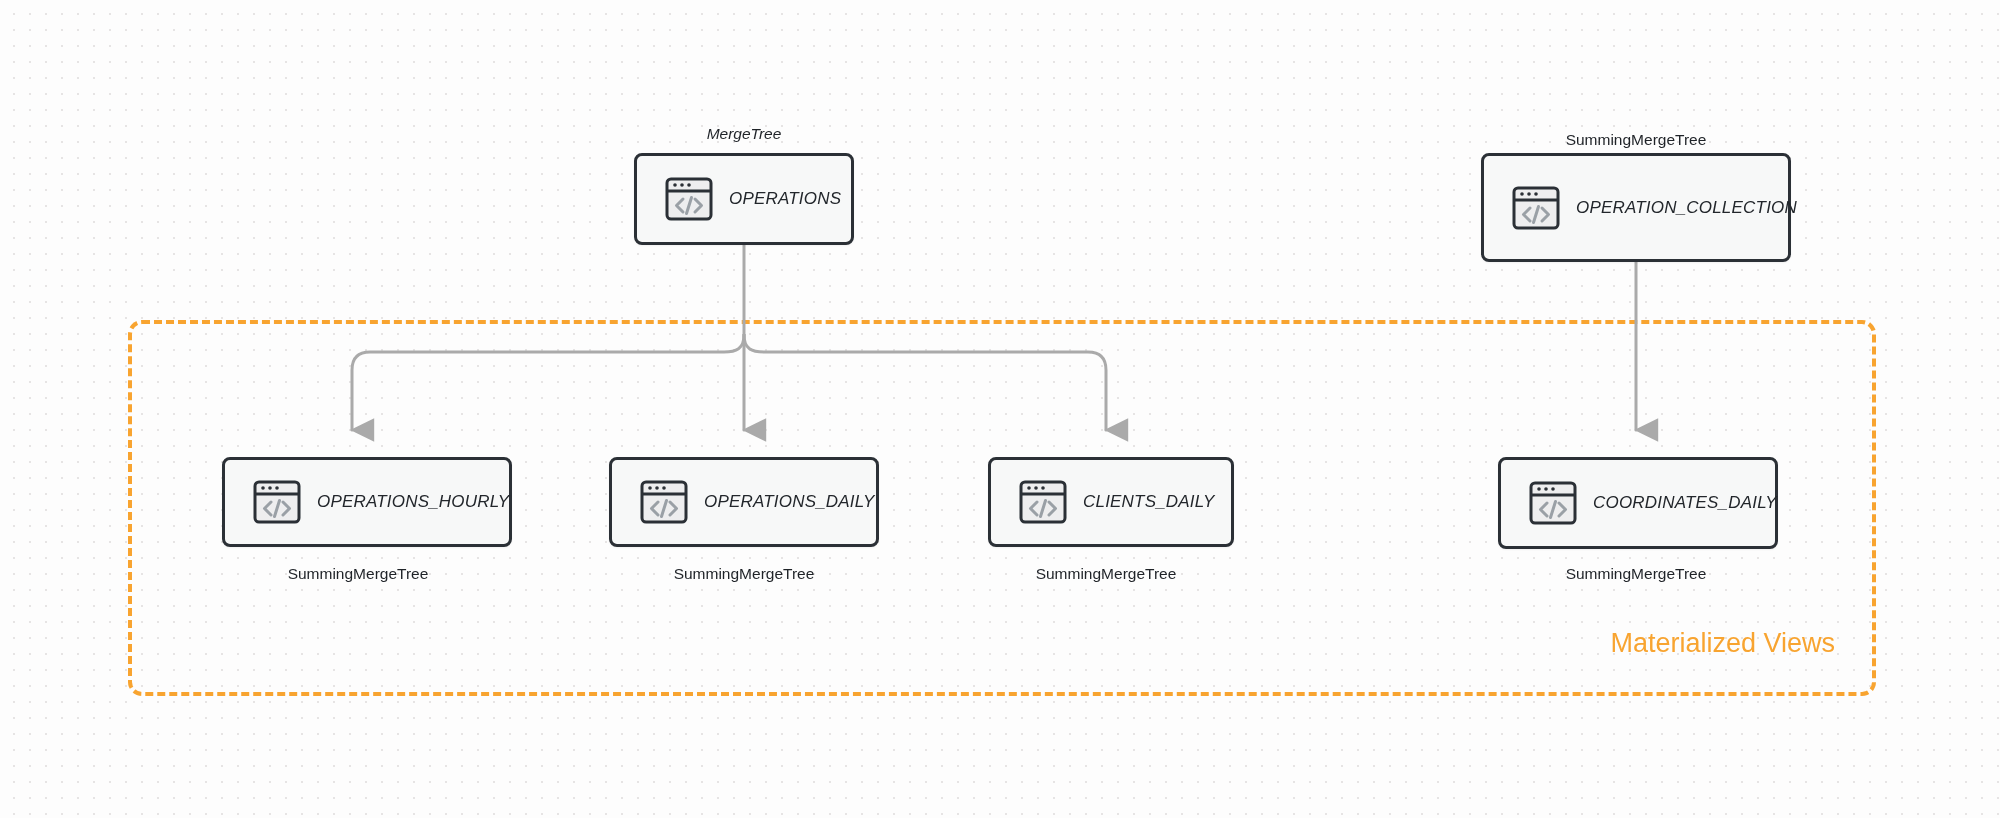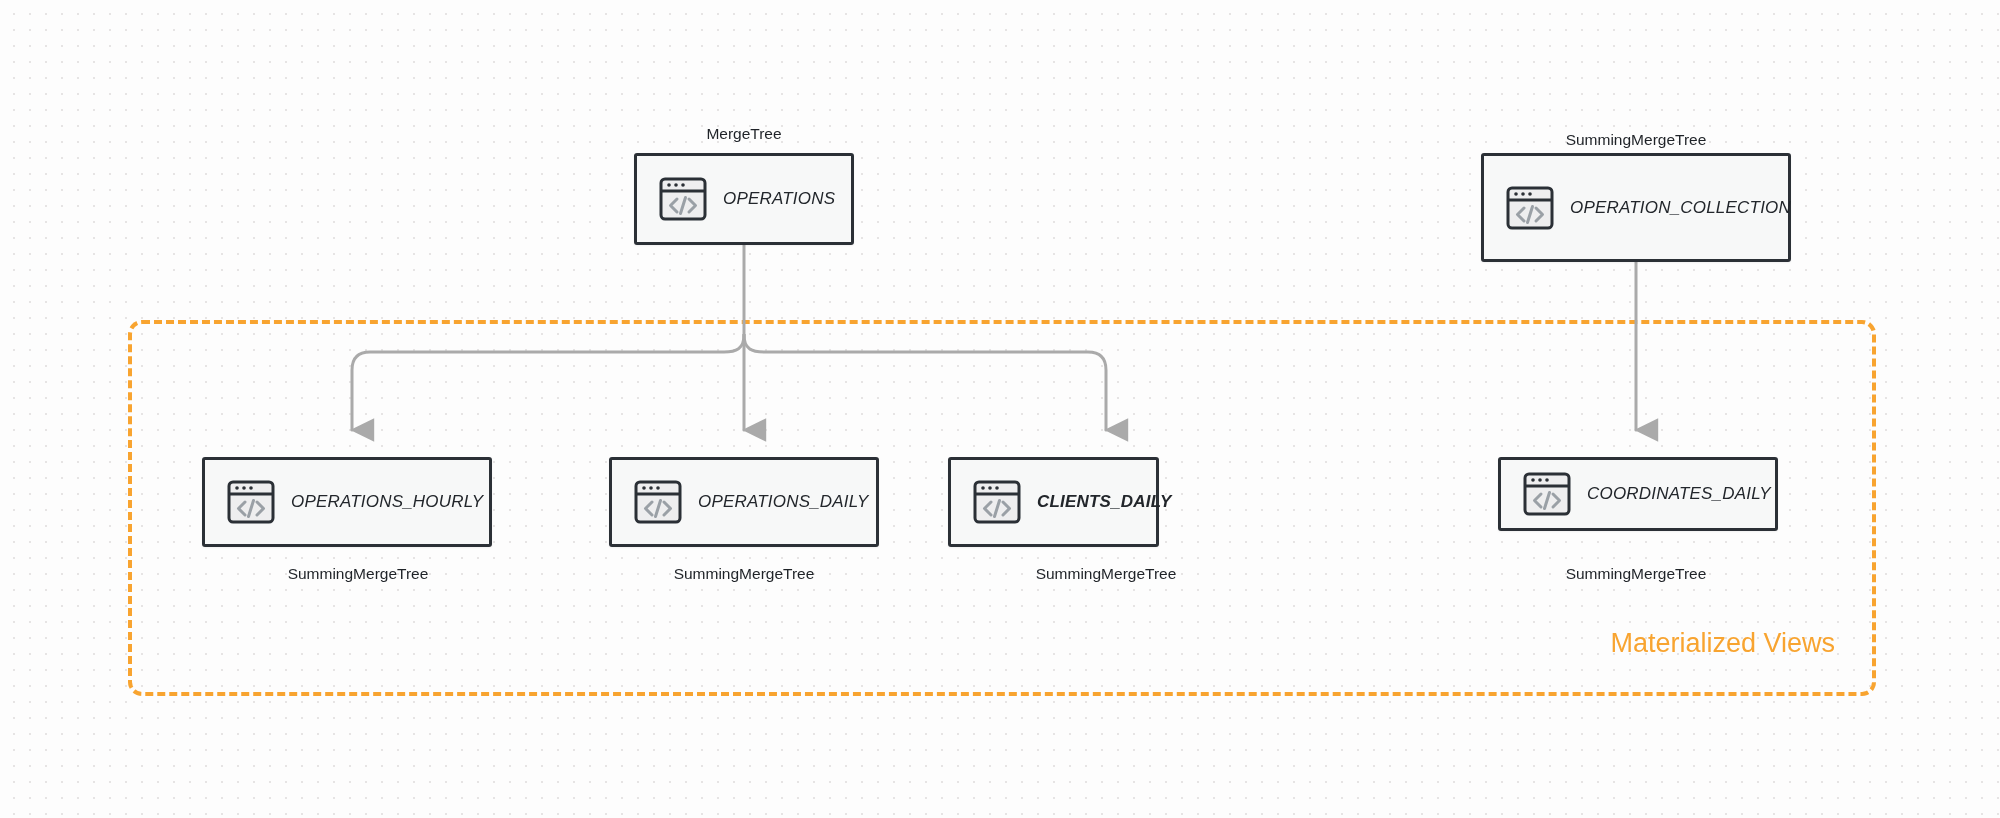--- a/index.html
+++ b/index.html
@@ -44,24 +44,24 @@
     font-family: "Liberation Sans", sans-serif;
     white-space: nowrap;
   }
 
   
   .node {
     position: absolute;
     box-sizing: border-box;
     background: #f7f8f8;
     border: 3px solid #2b3036;
-    border-radius: 3px;
+    border-radius: 8px;
     display: flex;
     align-items: center;
-    padding-left: 22px;
+    padding-left: 28px;
     box-shadow: 0 1px 2px rgba(0,0,0,0.05);
   }
   .node-icon {
     width: 48px;
     height: 44px;
     flex: 0 0 auto;
     margin-right: 16px;
   }
   .node-label {
     font-family: "Liberation Sans", sans-serif;
@@ -116,36 +116,36 @@
           <line x1="2" y1="14" x2="46" y2="14" stroke="#2b3036" stroke-width="3"></line>
           <circle cx="10" cy="8" r="1.8" fill="#2b3036"></circle>
           <circle cx="17" cy="8" r="1.8" fill="#2b3036"></circle>
           <circle cx="24" cy="8" r="1.8" fill="#2b3036"></circle>
           <path d="M18 22 L11.5 28.5 L18 35" fill="none" stroke="#9aa0a6" stroke-width="3" stroke-linecap="round" stroke-linejoin="round"></path>
           <path d="M30 22 L36.5 28.5 L30 35" fill="none" stroke="#9aa0a6" stroke-width="3" stroke-linecap="round" stroke-linejoin="round"></path>
           <line x1="26.5" y1="20.5" x2="21.5" y2="36.5" stroke="#9aa0a6" stroke-width="3" stroke-linecap="round"></line>
         </svg>
         <span class="node-label">OPERATIONS</span>
       </div>
-      <div class="caption" style="left: 744px; top: 125px;">MergeTree</div>
+      <div class="caption" style="left: 744px; top: 125px; font-style: italic;">MergeTree</div>
       <div class="node" style="left: 1481px; top: 153px; width: 310px; height: 109px;">
         <svg class="node-icon" viewBox="0 0 48 44" xmlns="http://www.w3.org/2000/svg">
           <rect x="2" y="2" width="44" height="40" rx="4" ry="4" fill="#eeeeef" stroke="#2b3036" stroke-width="3"></rect>
           <line x1="2" y1="14" x2="46" y2="14" stroke="#2b3036" stroke-width="3"></line>
           <circle cx="10" cy="8" r="1.8" fill="#2b3036"></circle>
           <circle cx="17" cy="8" r="1.8" fill="#2b3036"></circle>
           <circle cx="24" cy="8" r="1.8" fill="#2b3036"></circle>
           <path d="M18 22 L11.5 28.5 L18 35" fill="none" stroke="#9aa0a6" stroke-width="3" stroke-linecap="round" stroke-linejoin="round"></path>
           <path d="M30 22 L36.5 28.5 L30 35" fill="none" stroke="#9aa0a6" stroke-width="3" stroke-linecap="round" stroke-linejoin="round"></path>
           <line x1="26.5" y1="20.5" x2="21.5" y2="36.5" stroke="#9aa0a6" stroke-width="3" stroke-linecap="round"></line>
         </svg>
         <span class="node-label">OPERATION_COLLECTION</span>
       </div>
       <div class="caption" style="left: 1636px; top: 131px;">SummingMergeTree</div>
-      <div class="node" style="left: 202px; top: 457px; width: 290px; height: 90px;">
+      <div class="node" style="left: 222px; top: 457px; width: 290px; height: 90px;">
         <svg class="node-icon" viewBox="0 0 48 44" xmlns="http://www.w3.org/2000/svg">
           <rect x="2" y="2" width="44" height="40" rx="4" ry="4" fill="#eeeeef" stroke="#2b3036" stroke-width="3"></rect>
           <line x1="2" y1="14" x2="46" y2="14" stroke="#2b3036" stroke-width="3"></line>
           <circle cx="10" cy="8" r="1.8" fill="#2b3036"></circle>
           <circle cx="17" cy="8" r="1.8" fill="#2b3036"></circle>
           <circle cx="24" cy="8" r="1.8" fill="#2b3036"></circle>
           <path d="M18 22 L11.5 28.5 L18 35" fill="none" stroke="#9aa0a6" stroke-width="3" stroke-linecap="round" stroke-linejoin="round"></path>
           <path d="M30 22 L36.5 28.5 L30 35" fill="none" stroke="#9aa0a6" stroke-width="3" stroke-linecap="round" stroke-linejoin="round"></path>
           <line x1="26.5" y1="20.5" x2="21.5" y2="36.5" stroke="#9aa0a6" stroke-width="3" stroke-linecap="round"></line>
         </svg>
@@ -159,35 +159,35 @@
           <circle cx="10" cy="8" r="1.8" fill="#2b3036"></circle>
           <circle cx="17" cy="8" r="1.8" fill="#2b3036"></circle>
           <circle cx="24" cy="8" r="1.8" fill="#2b3036"></circle>
           <path d="M18 22 L11.5 28.5 L18 35" fill="none" stroke="#9aa0a6" stroke-width="3" stroke-linecap="round" stroke-linejoin="round"></path>
           <path d="M30 22 L36.5 28.5 L30 35" fill="none" stroke="#9aa0a6" stroke-width="3" stroke-linecap="round" stroke-linejoin="round"></path>
           <line x1="26.5" y1="20.5" x2="21.5" y2="36.5" stroke="#9aa0a6" stroke-width="3" stroke-linecap="round"></line>
         </svg>
         <span class="node-label">OPERATIONS_DAILY</span>
       </div>
       <div class="caption" style="left: 744px; top: 565px;">SummingMergeTree</div>
-      <div class="node" style="left: 948px; top: 457px; width: 211px; height: 90px; font-weight: bold;">
+      <div class="node" style="left: 988px; top: 457px; width: 246px; height: 90px;">
         <svg class="node-icon" viewBox="0 0 48 44" xmlns="http://www.w3.org/2000/svg">
           <rect x="2" y="2" width="44" height="40" rx="4" ry="4" fill="#eeeeef" stroke="#2b3036" stroke-width="3"></rect>
           <line x1="2" y1="14" x2="46" y2="14" stroke="#2b3036" stroke-width="3"></line>
           <circle cx="10" cy="8" r="1.8" fill="#2b3036"></circle>
           <circle cx="17" cy="8" r="1.8" fill="#2b3036"></circle>
           <circle cx="24" cy="8" r="1.8" fill="#2b3036"></circle>
           <path d="M18 22 L11.5 28.5 L18 35" fill="none" stroke="#9aa0a6" stroke-width="3" stroke-linecap="round" stroke-linejoin="round"></path>
           <path d="M30 22 L36.5 28.5 L30 35" fill="none" stroke="#9aa0a6" stroke-width="3" stroke-linecap="round" stroke-linejoin="round"></path>
           <line x1="26.5" y1="20.5" x2="21.5" y2="36.5" stroke="#9aa0a6" stroke-width="3" stroke-linecap="round"></line>
         </svg>
         <span class="node-label">CLIENTS_DAILY</span>
       </div>
       <div class="caption" style="left: 1106px; top: 565px;">SummingMergeTree</div>
-      <div class="node" style="left: 1498px; top: 457px; width: 280px; height: 74px; text-align: right;">
+      <div class="node" style="left: 1498px; top: 457px; width: 280px; height: 92px; text-align: right;">
         <svg class="node-icon" viewBox="0 0 48 44" xmlns="http://www.w3.org/2000/svg">
           <rect x="2" y="2" width="44" height="40" rx="4" ry="4" fill="#eeeeef" stroke="#2b3036" stroke-width="3"></rect>
           <line x1="2" y1="14" x2="46" y2="14" stroke="#2b3036" stroke-width="3"></line>
           <circle cx="10" cy="8" r="1.8" fill="#2b3036"></circle>
           <circle cx="17" cy="8" r="1.8" fill="#2b3036"></circle>
           <circle cx="24" cy="8" r="1.8" fill="#2b3036"></circle>
           <path d="M18 22 L11.5 28.5 L18 35" fill="none" stroke="#9aa0a6" stroke-width="3" stroke-linecap="round" stroke-linejoin="round"></path>
           <path d="M30 22 L36.5 28.5 L30 35" fill="none" stroke="#9aa0a6" stroke-width="3" stroke-linecap="round" stroke-linejoin="round"></path>
           <line x1="26.5" y1="20.5" x2="21.5" y2="36.5" stroke="#9aa0a6" stroke-width="3" stroke-linecap="round"></line>
         </svg>

